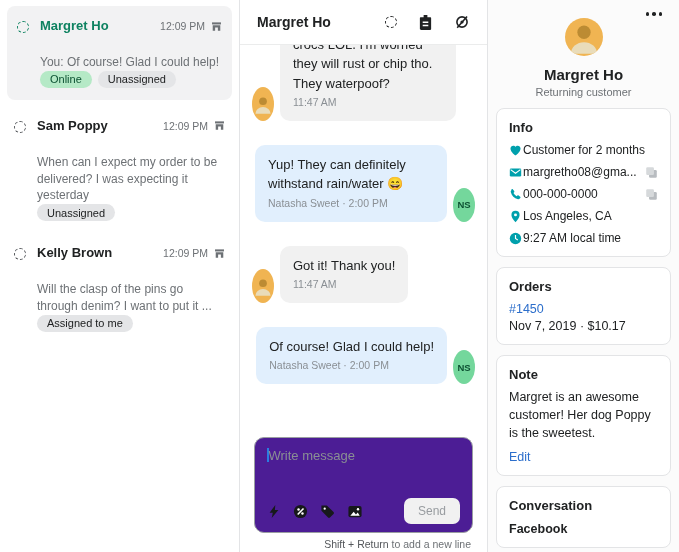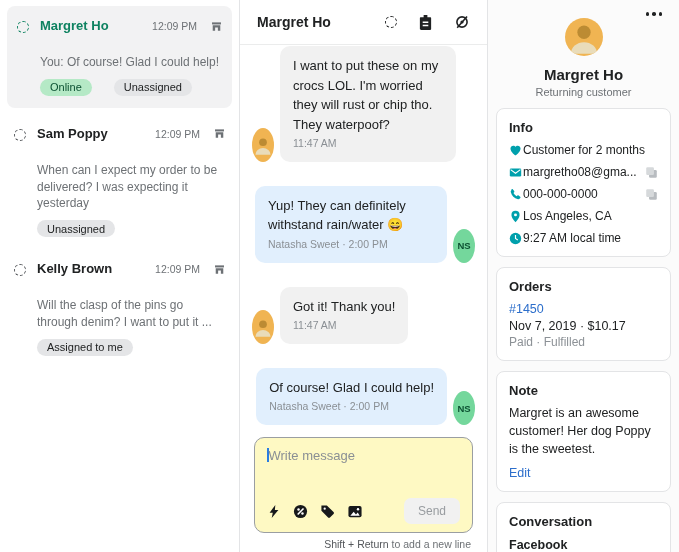--- a/index.html
+++ b/index.html
@@ -16,44 +16,44 @@
   
   .col-left{width:240px;border-right:1px solid #e3e4e6;background:#fff;overflow:hidden;padding-top:4px;}
   .conv-item{display:flex;gap:11px;padding:12px 14px;cursor:pointer;}
   .conv-item.selected{background:#f2f2f3;border-radius:8px;margin:2px 7px 6px 7px;padding:12px 10px;}
   .status-circle{width:12px;height:12px;border:1.7px dashed #54575b;border-radius:50%;margin-top:3px;flex:none;}
   .status-circle.green{border-color:var(--accent-green);}
   .conv-body{flex:1;min-width:0;}
   .conv-row1{display:flex;align-items:baseline;}
   .conv-name{font-size:13px;font-weight:bold;flex:1;}
   .conv-name.green{color:var(--accent-green);}
-  .conv-time{font-size:10.5px;color:#6d7175;display:flex;align-items:center;gap:14px;white-space:nowrap;}
+  .conv-time{font-size:10.5px;color:#6d7175;display:flex;align-items:center;gap:6px;white-space:nowrap;}
   .conv-time svg{flex:none;}
   .conv-preview{font-size:12px;color:#6d7175;line-height:1.4;margin-top:21px;}
-  .badges{display:flex;gap:22px;margin-top:8px;}
+  .badges{display:flex;gap:6px;}
   .badge{font-size:11px;padding:2.5px 10px;border-radius:10px;background:var(--badge-gray-bg);color:#202223;white-space:nowrap;}
   .badge.online{background:var(--badge-online-bg);color:var(--badge-online-text);}
 
   
   .col-mid{width:248px;border-right:1px solid #e3e4e6;display:flex;flex-direction:column;background:#fff;}
   .chat-header{height:45px;flex:none;display:flex;align-items:center;padding:0 17px;border-bottom:1px solid #ebecec;}
   .chat-title{font-size:14px;font-weight:bold;flex:1;}
   .chat-header .hicon{color:#202223;margin-left:21px;cursor:pointer;display:flex;align-items:center;}
   .messages{flex:1;display:flex;flex-direction:column;justify-content:flex-end;padding:10px 12px 8px 12px;gap:24px;overflow:hidden;}
   .msg{display:flex;align-items:flex-end;gap:6px;}
   .msg.right{justify-content:flex-end;}
   .bubble{border-radius:10px;padding:10px 13px;font-size:13px;line-height:1.5;}
   .bubble .meta{font-size:10.5px;color:#8a8f94;margin-top:2px;}
   .msg.left .bubble{background:var(--bubble-gray);max-width:176px;}
   .msg.right .bubble{background:var(--bubble-blue);max-width:192px;}
   .avatar{width:22px;height:34px;border-radius:50%;flex:none;display:flex;align-items:center;justify-content:center;}
   .avatar.gold{background:var(--avatar-gold);overflow:hidden;}
   .avatar.ns{background:var(--avatar-ns-bg);color:var(--avatar-ns-text);font-size:9.5px;font-weight:bold;}
   .composer-wrap{flex:none;padding:4px 14px 2px 14px;}
-  .composer{border:1px solid #9a9ea2;border-radius:10px;overflow:hidden;background:#fef9c3;}
+  .composer{border:1px solid #9a9ea2;border-radius:10px;overflow:hidden;background:#4c1d95;margin-top:41px;}
   .composer-input{height:52px;padding:10px 12px;font-size:13px;cursor:text;}
   .caret{display:inline-block;width:1.5px;height:14px;background:#2a7de1;vertical-align:-2px;}
   .placeholder{color:#8a8f94;}
   .composer-bar{display:flex;align-items:center;gap:12px;padding:8px 12px;}
   .composer-bar .cicon{color:#17191b;cursor:pointer;display:flex;align-items:center;}
   .send-btn{margin-left:auto;background:#f1f1f1;color:#989ca0;border:none;border-radius:7px;font-size:12px;padding:6px 14px;font-family:inherit;cursor:pointer;}
   .composer-hint{text-align:right;font-size:10.5px;color:#6d7175;padding:5px 2px 0 0;}
   .composer-hint .strong{color:#54575b;}
 
   
@@ -341,21 +341,20 @@
             </svg>
           </span>
         <span>9:27 AM local time</span>
       </div>
     </div>
 
     <div class="card">
       <div class="card-title">Orders</div>
       <div class="order-num">#1450</div>
       <div class="order-details">Nov 7, 2019 · $10.17</div>
-      <div class="order-status">Paid · Fulfilled</div>
     </div>
 
     <div class="card">
       <div class="card-title">Note</div>
       <div class="note-text">Margret is an awesome customer! Her dog Poppy is the sweetest.</div>
       <div class="edit-link">Edit</div>
     </div>
 
     <div class="card">
       <div class="card-title">Conversation</div>

